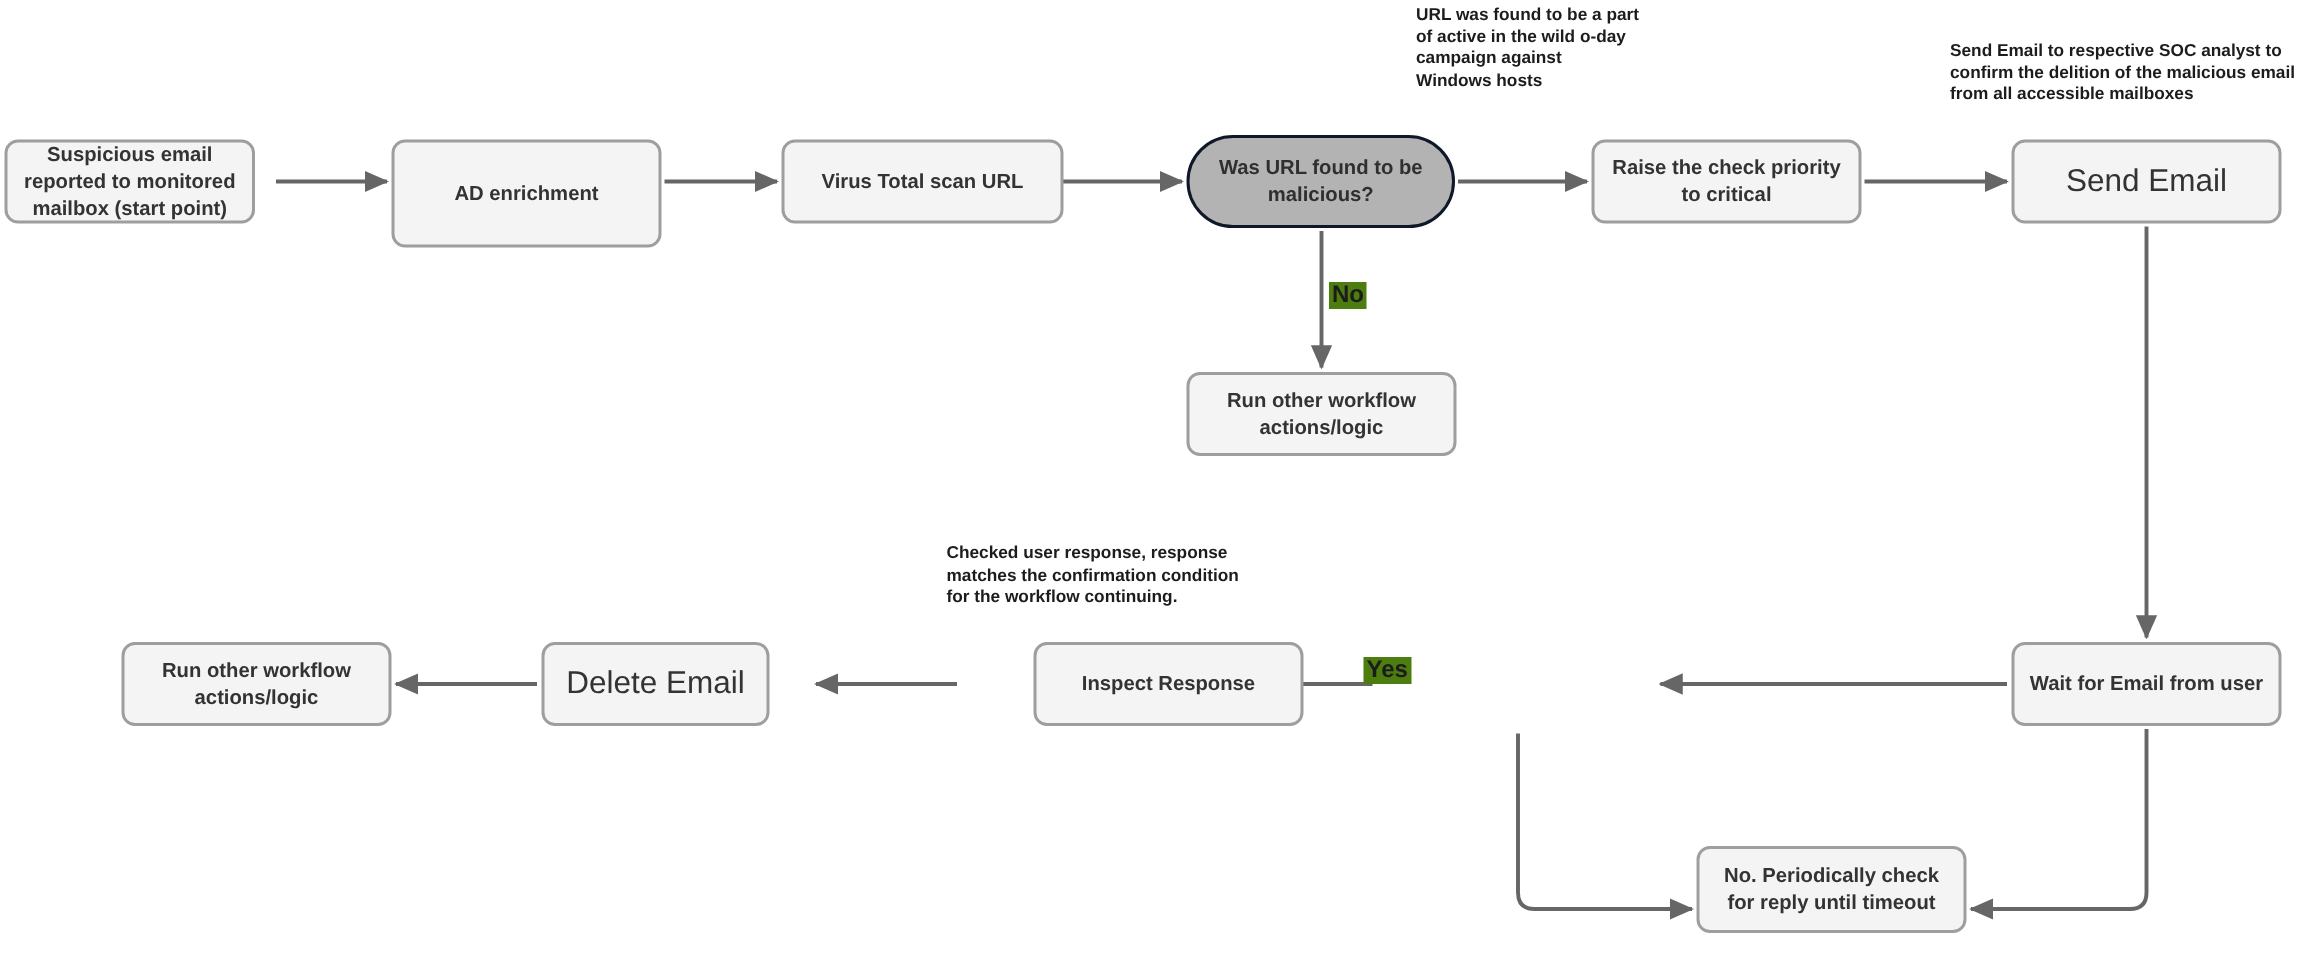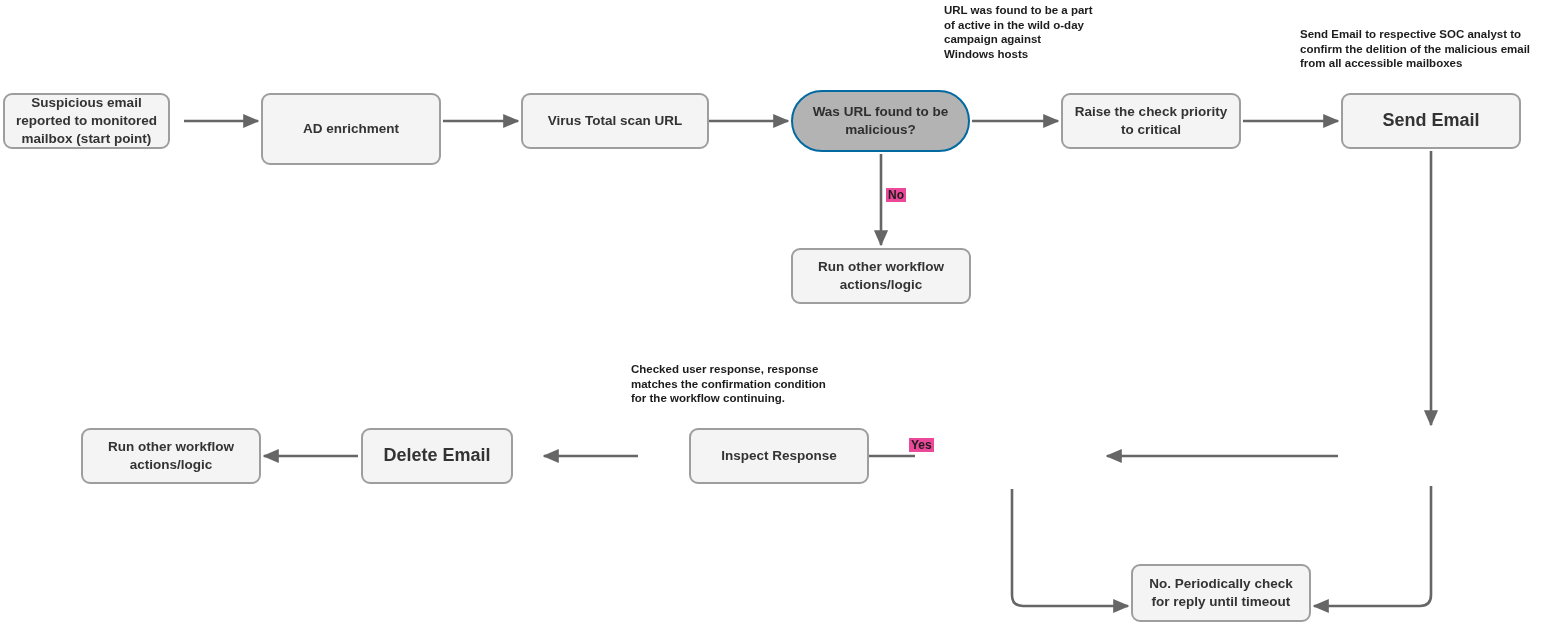--- a/index.html
+++ b/index.html
@@ -37,43 +37,43 @@
     border-radius: 9px;
     color: #333333;
     font-size: 13.5px;
     font-weight: bold;
     line-height: 1.32;
     padding: 4px 8px;
     z-index: 2;
   }
   .node.decision {
     background: #b3b3b3;
-    border: 2px solid #0369a1;
+    border: 2px solid #0f172a;
     border-radius: 999px;
     color: #2f2f2f;
   }
   .node.big {
-    font-size: 18px;
-    font-weight: bold;
+    font-size: 21px;
+    font-weight: normal;
   }
   .note {
     position: absolute;
     text-align: left;
     color: #1c1c1c;
     font-size: 11.5px;
     font-weight: bold;
     line-height: 1.27;
     z-index: 3;
   }
   .edge-label {
     position: absolute;
     color: #1c1c1c;
-    font-size: 12px;
+    font-size: 16px;
     font-weight: bold;
-    background: #ec4899;
+    background: #4d7c0f;
     padding: 0 2px;
     z-index: 3;
     text-align: center;
   }
 </style>
 </head>
 <body>
 
 <div id="canvas">
 
@@ -134,20 +134,23 @@
   </div>
 
   <div class="node big" style="left:1341px; top:93px; width:180px; height:56px;">
     <span>Send Email</span>
   </div>
 
   <div class="node" style="left:791px; top:248px; width:180px; height:56px;">
     <span>Run other workflow actions/logic</span>
   </div>
 
+  <div class="node" style="left:1341px; top:428px; width:180px; height:56px;">
+    <span>Wait for Email from user</span>
+  </div>
 
 
   <div class="node" style="left:641px; top:428px; width:180px; height:56px;margin-left:48px;">
     <span>Inspect Response</span>
   </div>
 
   <div class="node big" style="left:361px; top:428px; width:152px; height:56px;">
     <span>Delete Email</span>
   </div>
 

